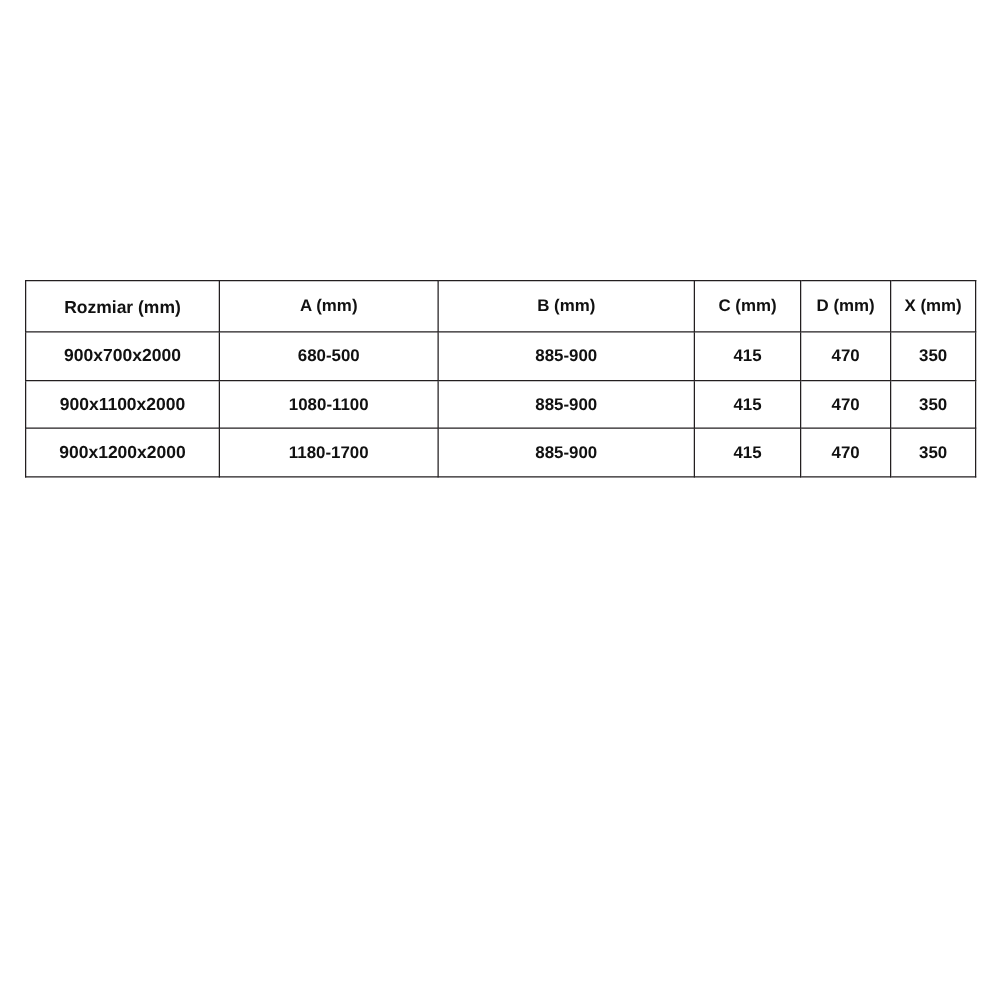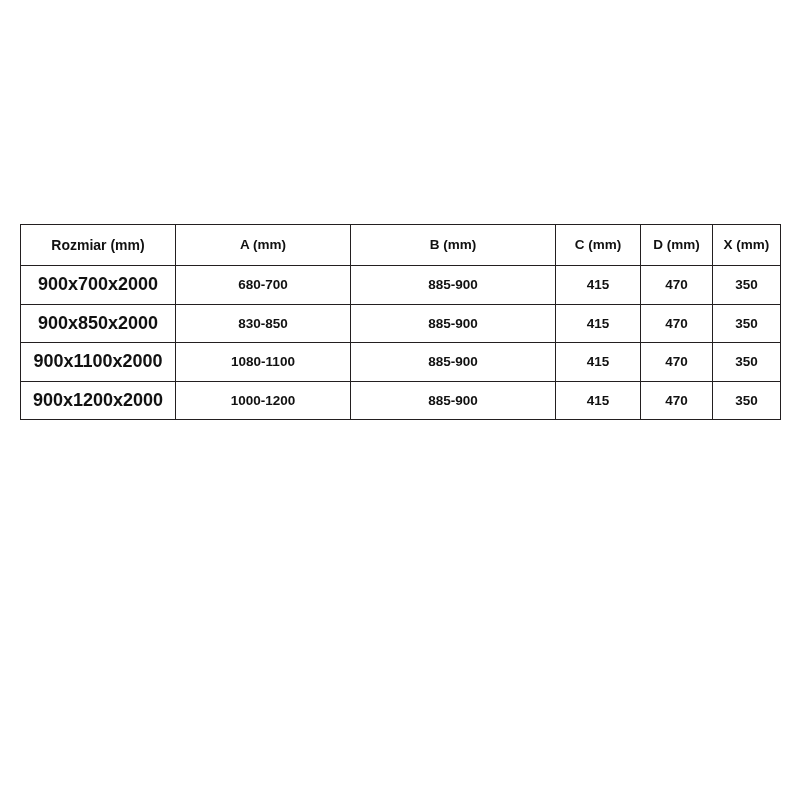--- a/index.html
+++ b/index.html
@@ -49,21 +49,21 @@
     line-height: 40px;
   }
   
   col.c0 { width: 155px; }
   col.c1 { width: 175px; }
   col.c2 { width: 205px; }
   col.c3 { width: 85px; }
   col.c4 { width: 72px; }
   col.c5 { width: 68px; }
   .cell-first {
-    font-size: 18px;
+    font-size: 14px;
   }
   .hdr-first {
     font-size: 14px;
   }
 </style>
 </head>
 <body>
 
 <div class="page">
   <div class="table-wrap">
@@ -82,45 +82,37 @@
           <th>A (mm)</th>
           <th>B (mm)</th>
           <th>C (mm)</th>
           <th>D (mm)</th>
           <th>X (mm)</th>
         </tr>
       </thead>
       <tbody>
         <tr>
           <td class="cell-first">900x700x2000</td>
-          <td>680-700</td>
-          <td>885-900</td>
-          <td>415</td>
-          <td>470</td>
-          <td>350</td>
-        </tr>
-        <tr>
-          <td class="cell-first">900x850x2000</td>
-          <td>830-850</td>
+          <td>680-500</td>
           <td>885-900</td>
           <td>415</td>
           <td>470</td>
           <td>350</td>
         </tr>
         <tr>
           <td class="cell-first">900x1100x2000</td>
           <td>1080-1100</td>
           <td>885-900</td>
           <td>415</td>
           <td>470</td>
           <td>350</td>
         </tr>
         <tr>
           <td class="cell-first">900x1200x2000</td>
-          <td>1000-1200</td>
+          <td>1180-1700</td>
           <td>885-900</td>
           <td>415</td>
           <td>470</td>
           <td>350</td>
         </tr>
       </tbody>
     </table>
   </div>
 </div>
 

